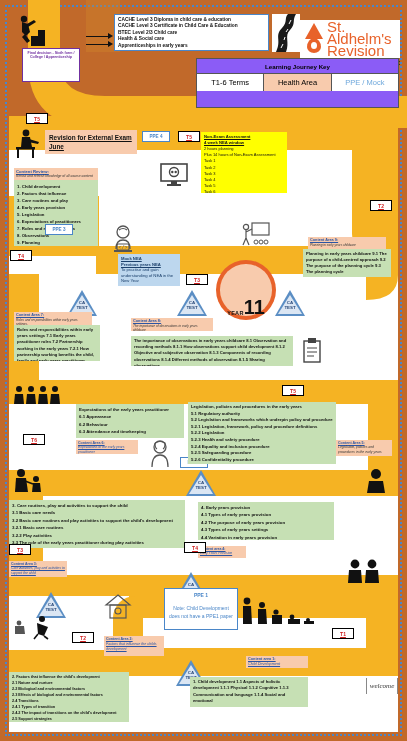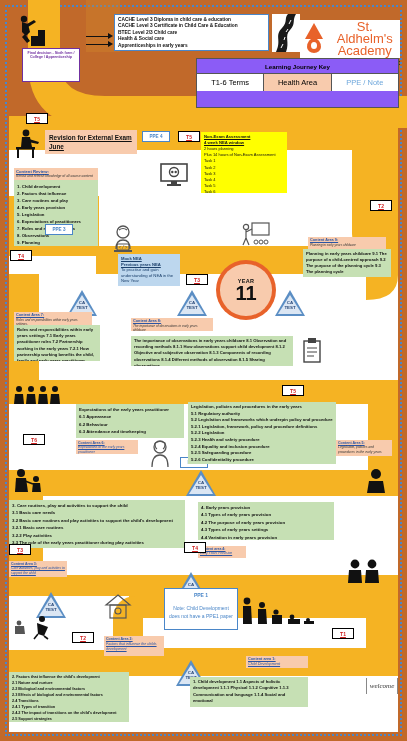--- a/index.html
+++ b/index.html
@@ -53,29 +53,29 @@
   
   .logo{position:absolute;left:300px;top:20px;width:100px;height:38px;background:#fff;
     display:flex;align-items:center;}
   .logo-mark{width:26px;height:34px;position:relative;margin-left:2px;}
   .logo-tri{position:absolute;left:3px;top:1px;width:0;height:0;border-left:9px solid transparent;
     border-right:9px solid transparent;border-bottom:16px solid #e8622a;}
   .logo-drop{position:absolute;left:5px;top:16px;width:14px;height:15px;background:#e8622a;
     border-radius:50% 50% 50% 50%/60% 60% 40% 40%;}
   .logo-drop:after{content:"";position:absolute;left:4px;top:4px;width:6px;height:7px;background:#fff;
     border-radius:50%;}
-  .logo-txt{font-size:13px;color:#e8622a;line-height:12px;margin-left:3px;text-align:center;}
+  .logo-txt{font-size:15px;color:#e8622a;line-height:12px;margin-left:3px;}
   .logo-cd{position:absolute;left:300px;top:58px;width:100px;text-align:right;
     font-size:7.5px;font-weight:bold;color:#111;}
 
   
   .year{position:absolute;border-radius:50%;background:#e8622a;display:flex;
     flex-direction:column;align-items:center;justify-content:center;}
-  .year-inner{border-radius:50%;background:#f8cbad;display:flex;flex-direction:column;
-    align-items:center;justify-content:center;width:86%;height:86%;}
+  .year-inner{border-radius:50%;background:#f8cbad;display:flex;
+    align-items:flex-end;justify-content:center;width:86%;height:86%;}
   .year-word{font-size:5.5px;font-weight:bold;color:#111;letter-spacing:.3px;}
   .year-num{font-size:20px;font-weight:bold;color:#111;line-height:18px;}
 
   
   .catest{position:absolute;width:30px;height:26px;}
   .catest .tri{position:absolute;left:0;top:0;width:0;height:0;border-left:15px solid transparent;
     border-right:15px solid transparent;border-bottom:26px solid #5b8ec4;}
   .catest .tri2{position:absolute;left:3px;top:5px;width:0;height:0;border-left:12px solid transparent;
     border-right:12px solid transparent;border-bottom:19px solid #dbe6f3;}
   .catest .lbl{position:absolute;left:0;top:10px;width:30px;text-align:center;font-size:4.4px;
@@ -133,31 +133,31 @@
     <path d="M9 34 L11 30 M12 26 L13 23 M14 18 L16 15 M17 10 L19 6" stroke="#fff" stroke-width="1"></path>
   </svg>
 
   <div class="logo">
     <div class="logo-mark">
       <div class="logo-tri"></div>
         <div class="logo-drop"></div>
     </div>
     <div class="logo-txt">
       <div>St. Aldhelm's</div>
-      <div>Academy</div>
+      <div>Revision</div>
     </div>
   </div>
   <div class="logo-cd">Child Development</div>
 
   <div class="key">
     <div class="key-title">Learning Journey Key</div>
     <div class="key-row r1">
       <div class="key-cell k-terms">T1-6 Terms</div>
       <div class="key-cell k-content">Health Area</div>
-      <div class="key-cell k-ppe">PPE / Note</div>
+      <div class="key-cell k-ppe">PPE / Mock</div>
     </div>
   </div>
 
   <div class="white-area"></div>
 
   <svg width="407" height="741" style="position:absolute;left:0;top:0;pointer-events:none;">
 
     <path d="M9 118 L398 118 L398 150 L9 150 Z" fill="#f5b323"></path>
 
     <path d="M330 150 L398 150 L398 300 L330 300 Z" fill="#f5b323" opacity="0"></path>

